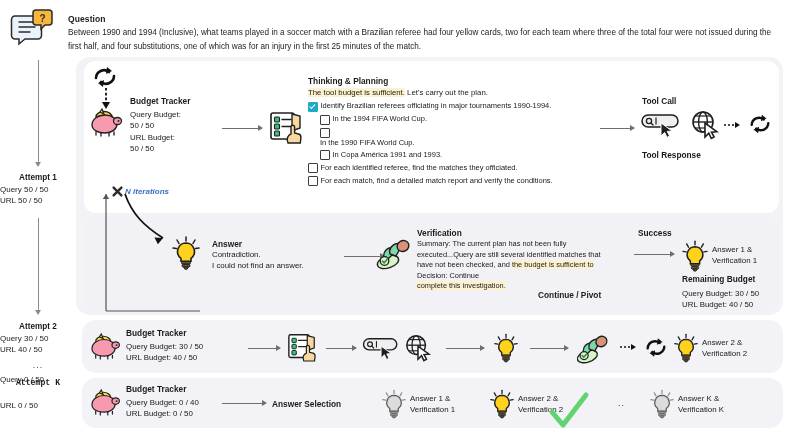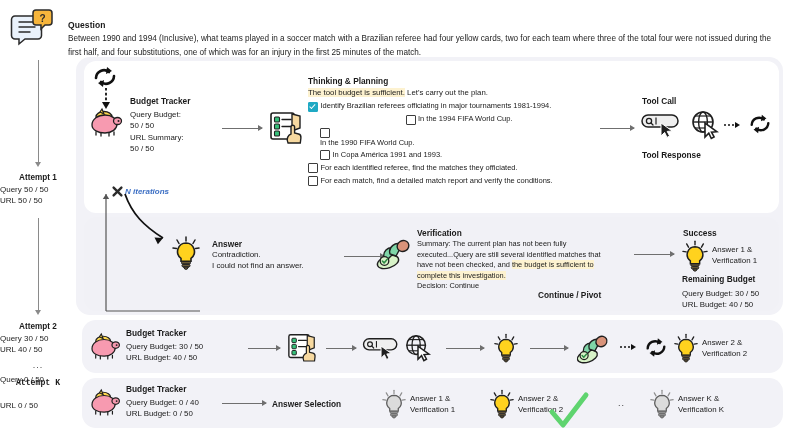--- a/index.html
+++ b/index.html
@@ -4,21 +4,21 @@
 <style>
   html,body{margin:0;padding:0;}
   body{
     width:793px;height:446px;background:#ffffff;
     font-family:"Liberation Sans","DejaVu Sans",sans-serif;
     color:#1a1a1a;overflow:hidden;position:relative;
   }
   .abs{position:absolute;}
 
   
-  #question-block{left:68px;top:20px;width:715px;}
+  #question-block{left:68px;top:14px;width:715px;}
   #question-title{font-size:8.5px;font-weight:bold;letter-spacing:.1px;}
   #question-text{font-size:8.2px;line-height:13.5px;margin-top:2px;color:#1d1d1d;}
 
   #question-icon{left:10px;top:8px;width:46px;height:42px;}
 
   
   .rail-label{font-size:8.2px;font-weight:bold;text-align:center;width:76px;left:0;}
   .rail-sub{font-size:8px;text-align:left;width:76px;left:0;color:#222;line-height:11px;}
   .rail-dots{font-size:9px;text-align:center;width:76px;left:0;color:#444;letter-spacing:1px;}
 
@@ -130,21 +130,21 @@
     <circle cx="30.5" cy="13" r="1" fill="#1f1f1f"></circle>
     <path d="M8 24 l0 3 M13 25 l0 3 M21 25 l0 3 M26 24 l0 3" stroke="#1f1f1f" stroke-width="1.3" stroke-linecap="round"></path>
     <path d="M12 4 l4 2 l-2 -5z" fill="#ffd84d" stroke="#1f1f1f" stroke-width="1.2"></path>
   </svg>
 </div>
 
 <div class="abs" style="left:130px;top:96px;width:90px;">
   <div class="h-label">Budget Tracker</div>
   <div class="t-small" style="margin-top:3px;">Query Budget:</div>
   <div class="t-small">50 / 50</div>
-  <div class="t-small">URL Summary:</div>
+  <div class="t-small">URL Budget:</div>
   <div class="t-small">50 / 50</div>
 </div>
 
 <div class="abs h-arrow" style="left:222px;top:128px;width:40px;"></div>
 
 <div class="abs" style="left:270px;top:110px;">
   <svg width="32" height="34" viewBox="0 0 32 34">
     <path d="M3 3 h19 a2 2 0 0 1 2 2 v22 a2 2 0 0 1 -2 2 h-19 a2 2 0 0 1 -2 -2 v-22 a2 2 0 0 1 2 -2z" fill="#fff" stroke="#1f1f1f" stroke-width="1.6"></path>
     <rect x="4.5" y="7" width="5" height="5" rx="1" fill="#36c07a" stroke="#1f1f1f" stroke-width="1.1"></rect>
     <rect x="4.5" y="14" width="5" height="5" rx="1" fill="#36c07a" stroke="#1f1f1f" stroke-width="1.1"></rect>
@@ -157,23 +157,23 @@
 </div>
 
 <div class="abs" style="left:308px;top:76px;width:290px;">
   <div class="h-label">Thinking &amp; Planning</div>
   <div style="font-size:7.8px;margin-top:2px;">
     <span class="hl">The tool budget is sufficient.</span><span> Let's carry out the plan.</span>
   </div>
   <div id="checklist" style="margin-top:4px;">
       <div class="chk-row" style="margin-left: 0px;">
         <span class="chk checked"></span>
-        <span class="chk-txt">Identify Brazilian referees officiating in major tournaments 1981-1994.</span>
+        <span class="chk-txt">Identify Brazilian referees officiating in major tournaments 1990-1994.</span>
       </div>
-      <div class="chk-row" style="margin-left: 12px; justify-content: center;">
+      <div class="chk-row" style="margin-left: 12px;">
         <span class="chk"></span>
         <span class="chk-txt">In the 1994 FIFA World Cup.</span>
       </div>
       <div class="chk-row" style="margin-left: 12px; flex-direction: column;">
         <span class="chk"></span>
         <span class="chk-txt">In the 1990 FIFA World Cup.</span>
       </div>
       <div class="chk-row" style="margin-left: 12px;">
         <span class="chk"></span>
         <span class="chk-txt">In Copa América 1991 and 1993.</span>
@@ -283,27 +283,27 @@
     <circle cx="8.5" cy="23" r="4.3" fill="#d8f3c8" stroke="#1f1f1f" stroke-width="1.3"></circle>
     <path d="M6.4 23 l1.7 1.9 l3.1 -3.6" fill="none" stroke="#2e8b45" stroke-width="1.6" stroke-linecap="round" stroke-linejoin="round"></path>
   </svg>
 </div>
 
 <div class="abs" style="left:417px;top:228px;width:215px;">
   <div class="h-label">Verification</div>
   <div class="t-xsmall" style="margin-top:1px;">Summary: The current plan has not been fully</div>
   <div class="t-xsmall">executed...Query are still several identified matches that</div>
   <div class="t-xsmall"><span>have not been checked, and </span><span class="hl">the budget is sufficient to</span></div>
+  <div class="t-xsmall">Decision: Continue</div>
   <div class="t-xsmall"><span class="hl">complete this investigation.</span></div>
-  <div class="t-xsmall">Decision: Continue</div>
 </div>
 
 <div class="abs h-label" style="left:538px;top:290px;">Continue / Pivot</div>
 
-<div class="abs h-label" style="left:638px;top:228px;margin-left:45px;">Success</div>
+<div class="abs h-label" style="left:638px;top:228px;">Success</div>
 <div class="abs h-arrow" style="left:634px;top:254px;width:40px;"></div>
 
 <div class="abs" style="left:682px;top:240px;">
   <svg width="26" height="32" viewBox="0 0 28 34">
     <g stroke="#1f1f1f" stroke-width="1.5" stroke-linecap="round">
       <line x1="14" y1="1" x2="14" y2="5"></line>
         <line x1="5" y1="4" x2="7" y2="7.5"></line>
       <line x1="23" y1="4" x2="21" y2="7.5"></line>
         <line x1="1" y1="12" x2="4.5" y2="12.5"></line>
       <line x1="27" y1="12" x2="23.5" y2="12.5"></line>

